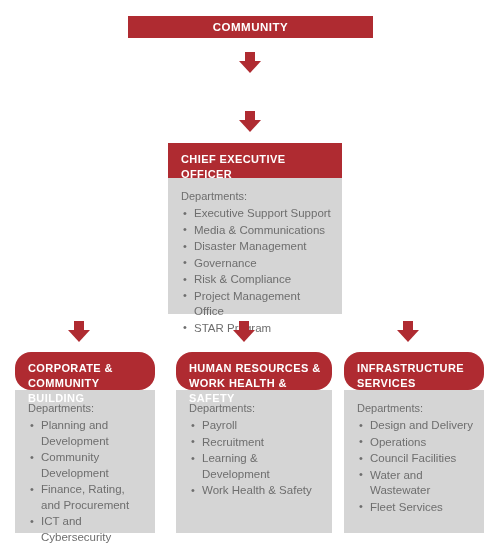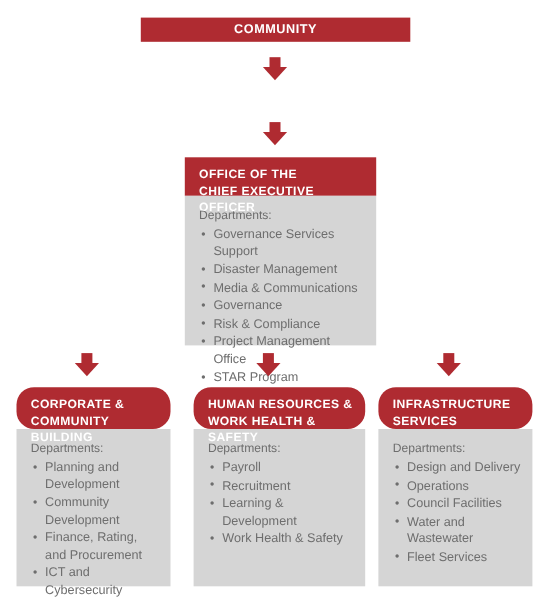--- a/index.html
+++ b/index.html
@@ -151,29 +151,28 @@
   </div>
 
 
   <div class="arrow" id="arrow-council-ceo">
     <span class="stem"></span>
     <span class="head"></span>
   </div>
 
   <div class="card" id="card-ceo">
     <div class="card-header">
-      <div>OFFICE OF THE</div>
       <div>CHIEF EXECUTIVE OFFICER</div>
     </div>
     <div class="card-body">
       <p class="dept-label">Departments:</p>
       <ul class="dept-list">
-        <li>Governance Services Support</li>
+        <li>Executive Support Support</li>
+        <li>Media &amp; Communications</li>
         <li>Disaster Management</li>
-        <li>Media &amp; Communications</li>
         <li>Governance</li>
         <li>Risk &amp; Compliance</li>
         <li>Project Management Office</li>
         <li>STAR Program</li>
       </ul>
     </div>
   </div>
 
   <div class="arrow" id="arrow-ceo-corporate">
     <span class="stem"></span>

